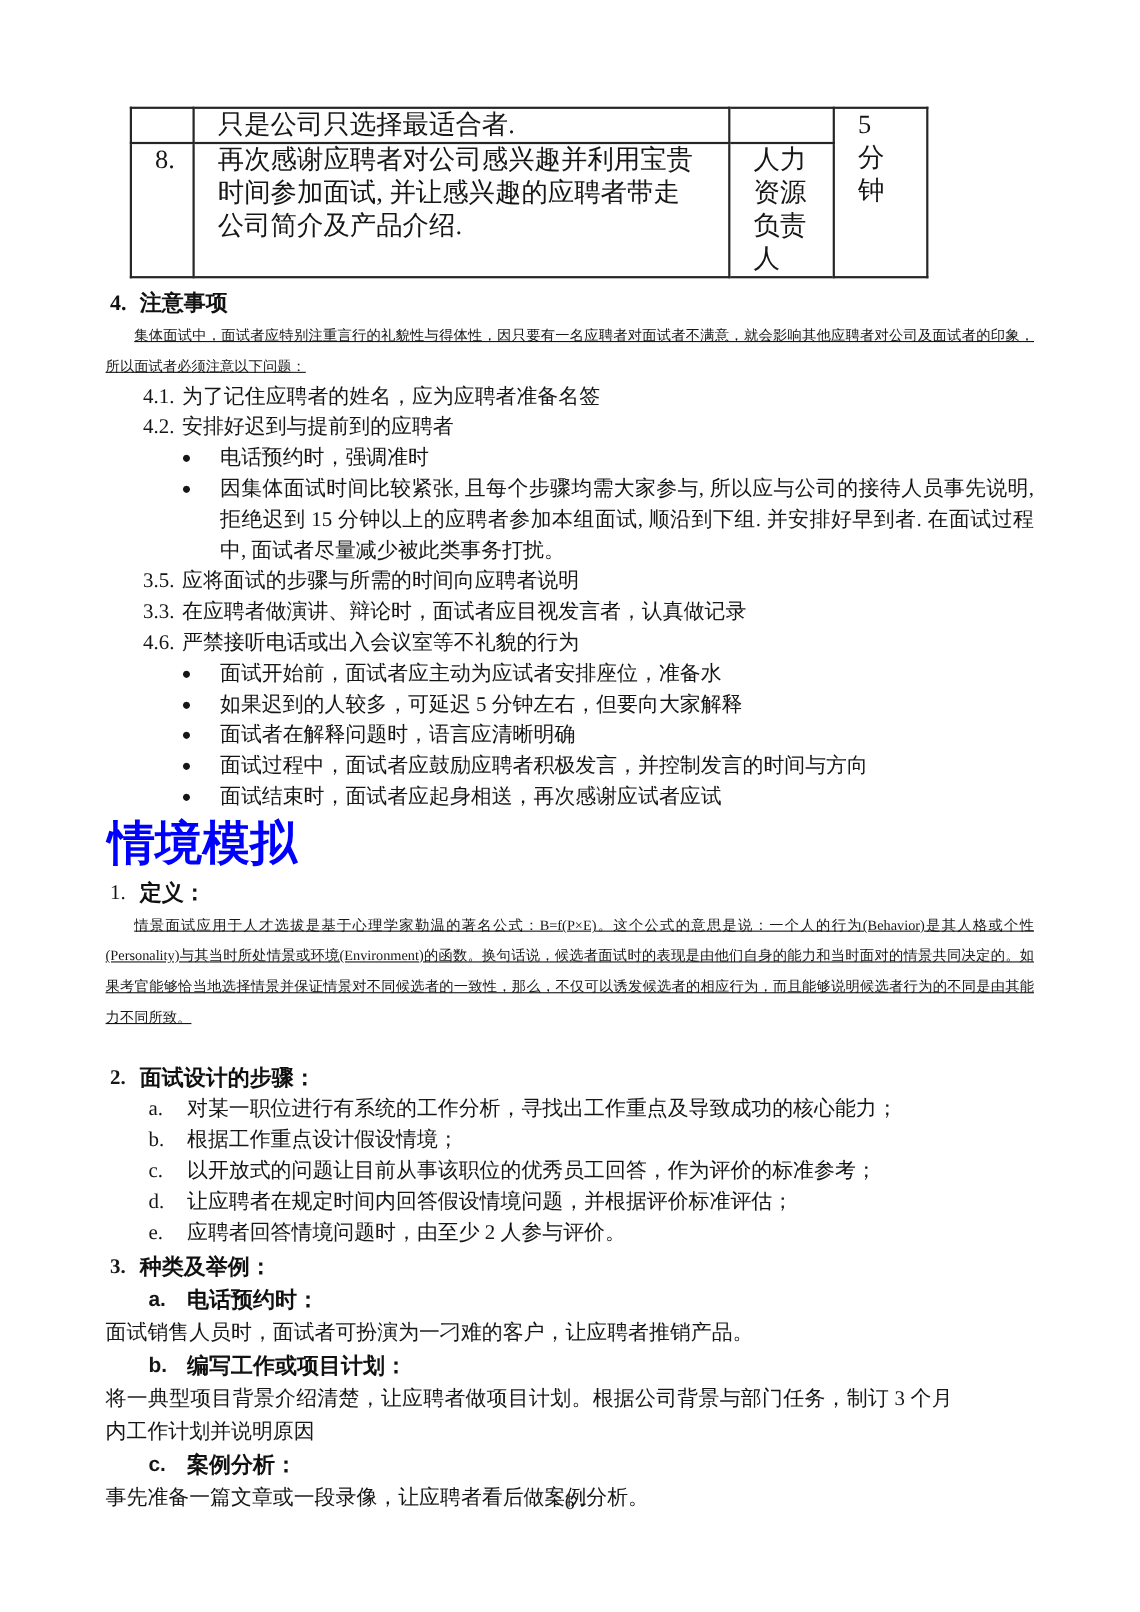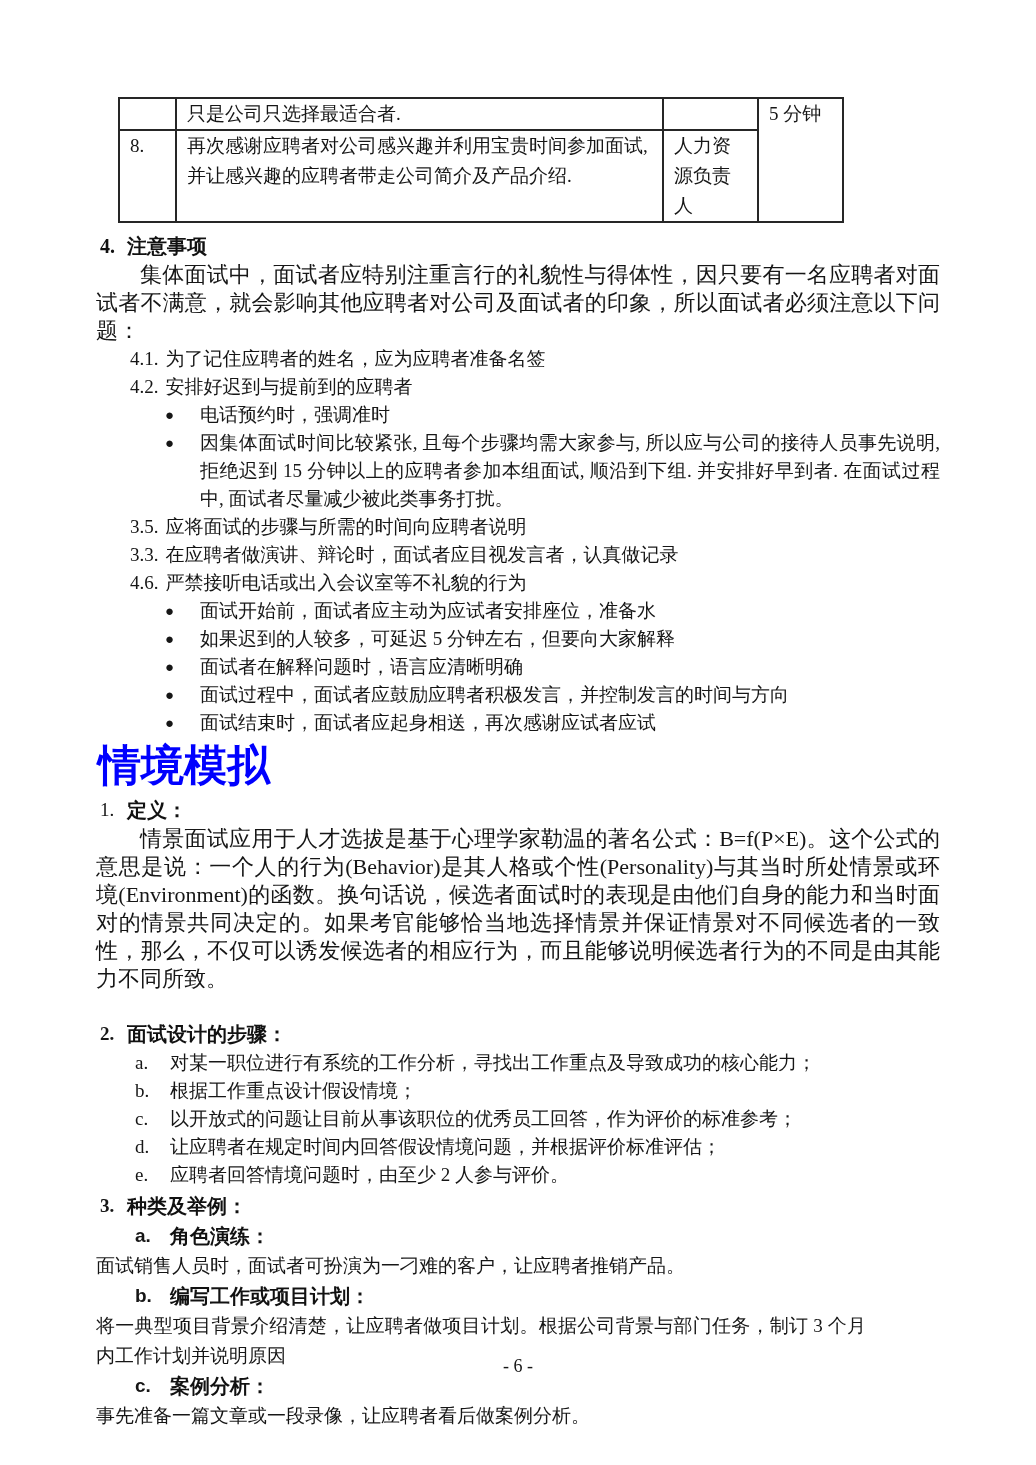--- a/index.html
+++ b/index.html
@@ -7,36 +7,36 @@
   .page {
     position:relative; width:1036px; height:1465px; background:#ffffff;
     color:#161616; font-family:"Liberation Serif","DejaVu Serif",serif;
     overflow:hidden;
   }
   .content { position:absolute; left:96px; top:0; width:844px; }
 
   
   table.sched { border-collapse:collapse; table-layout:fixed; width:724px; margin:97px 0 0 22px; }
   table.sched td {
-    border:2px solid #262626; vertical-align:top; padding:0 10px;
-    font-size:19px; line-height:30px; overflow:hidden;
+    border:2px solid #262626; vertical-align:top; padding:0 21px;
+    font-size:24px; line-height:30px; overflow:hidden;
   }
   td.c-num   { padding-left:8px; }
   tr.r1 td   { height:30px; }
   tr.r2 td   { height:64px; }
 
   
   .sec-head {
     display:flex; margin-top:8px;
     font-family:"Liberation Sans","DejaVu Sans",sans-serif;
     font-weight:bold; font-size:20px; line-height:30px; color:#111;
   }
   .sec-head .n { margin-left:4px; width:27px; flex:none; font-family:"Liberation Serif","DejaVu Serif",serif; }
 
-  .para { font-size:22px; line-height:28px; text-align:justify; text-indent:2em; }
+  .para { font-size:13px; line-height:28px; text-align:justify; text-indent:2em;text-decoration:underline; }
 
   .item { display:flex; margin-left:34px; font-size:19px; line-height:28px; }
   .item .inum { margin-right:7px; white-space:nowrap; flex:none;text-align:center; }
   .item .itext { flex:1; }
 
   .bullet { display:flex; margin-left:69px; font-size:19px; line-height:28px; }
   .bullet .bm { width:35px; flex:none; font-size:15px; line-height:28px; }
   .bullet .bt { flex:1; text-align:justify; }
 
   
@@ -185,21 +185,21 @@
       <span class="st">应聘者回答情境问题时，由至少 2 人参与评价。</span>
     </div>
 
     <div class="sub-head gap-small">
       <span class="n bold">3.</span>
       <span class="t">种类及举例：</span>
     </div>
 
     <div class="entry-head">
       <span class="ln">a.</span>
-      <span class="el">角色演练：</span>
+      <span class="el">电话预约时：</span>
     </div>
     <div class="entry-desc">面试销售人员时，面试者可扮演为一刁难的客户，让应聘者推销产品。</div>
 
     <div class="entry-head">
       <span class="ln">b.</span>
       <span class="el">编写工作或项目计划：</span>
     </div>
     <div class="entry-desc">将一典型项目背景介绍清楚，让应聘者做项目计划。根据公司背景与部门任务，制订 3 个月内工作计划并说明原因</div>
 
     <div class="entry-head">

